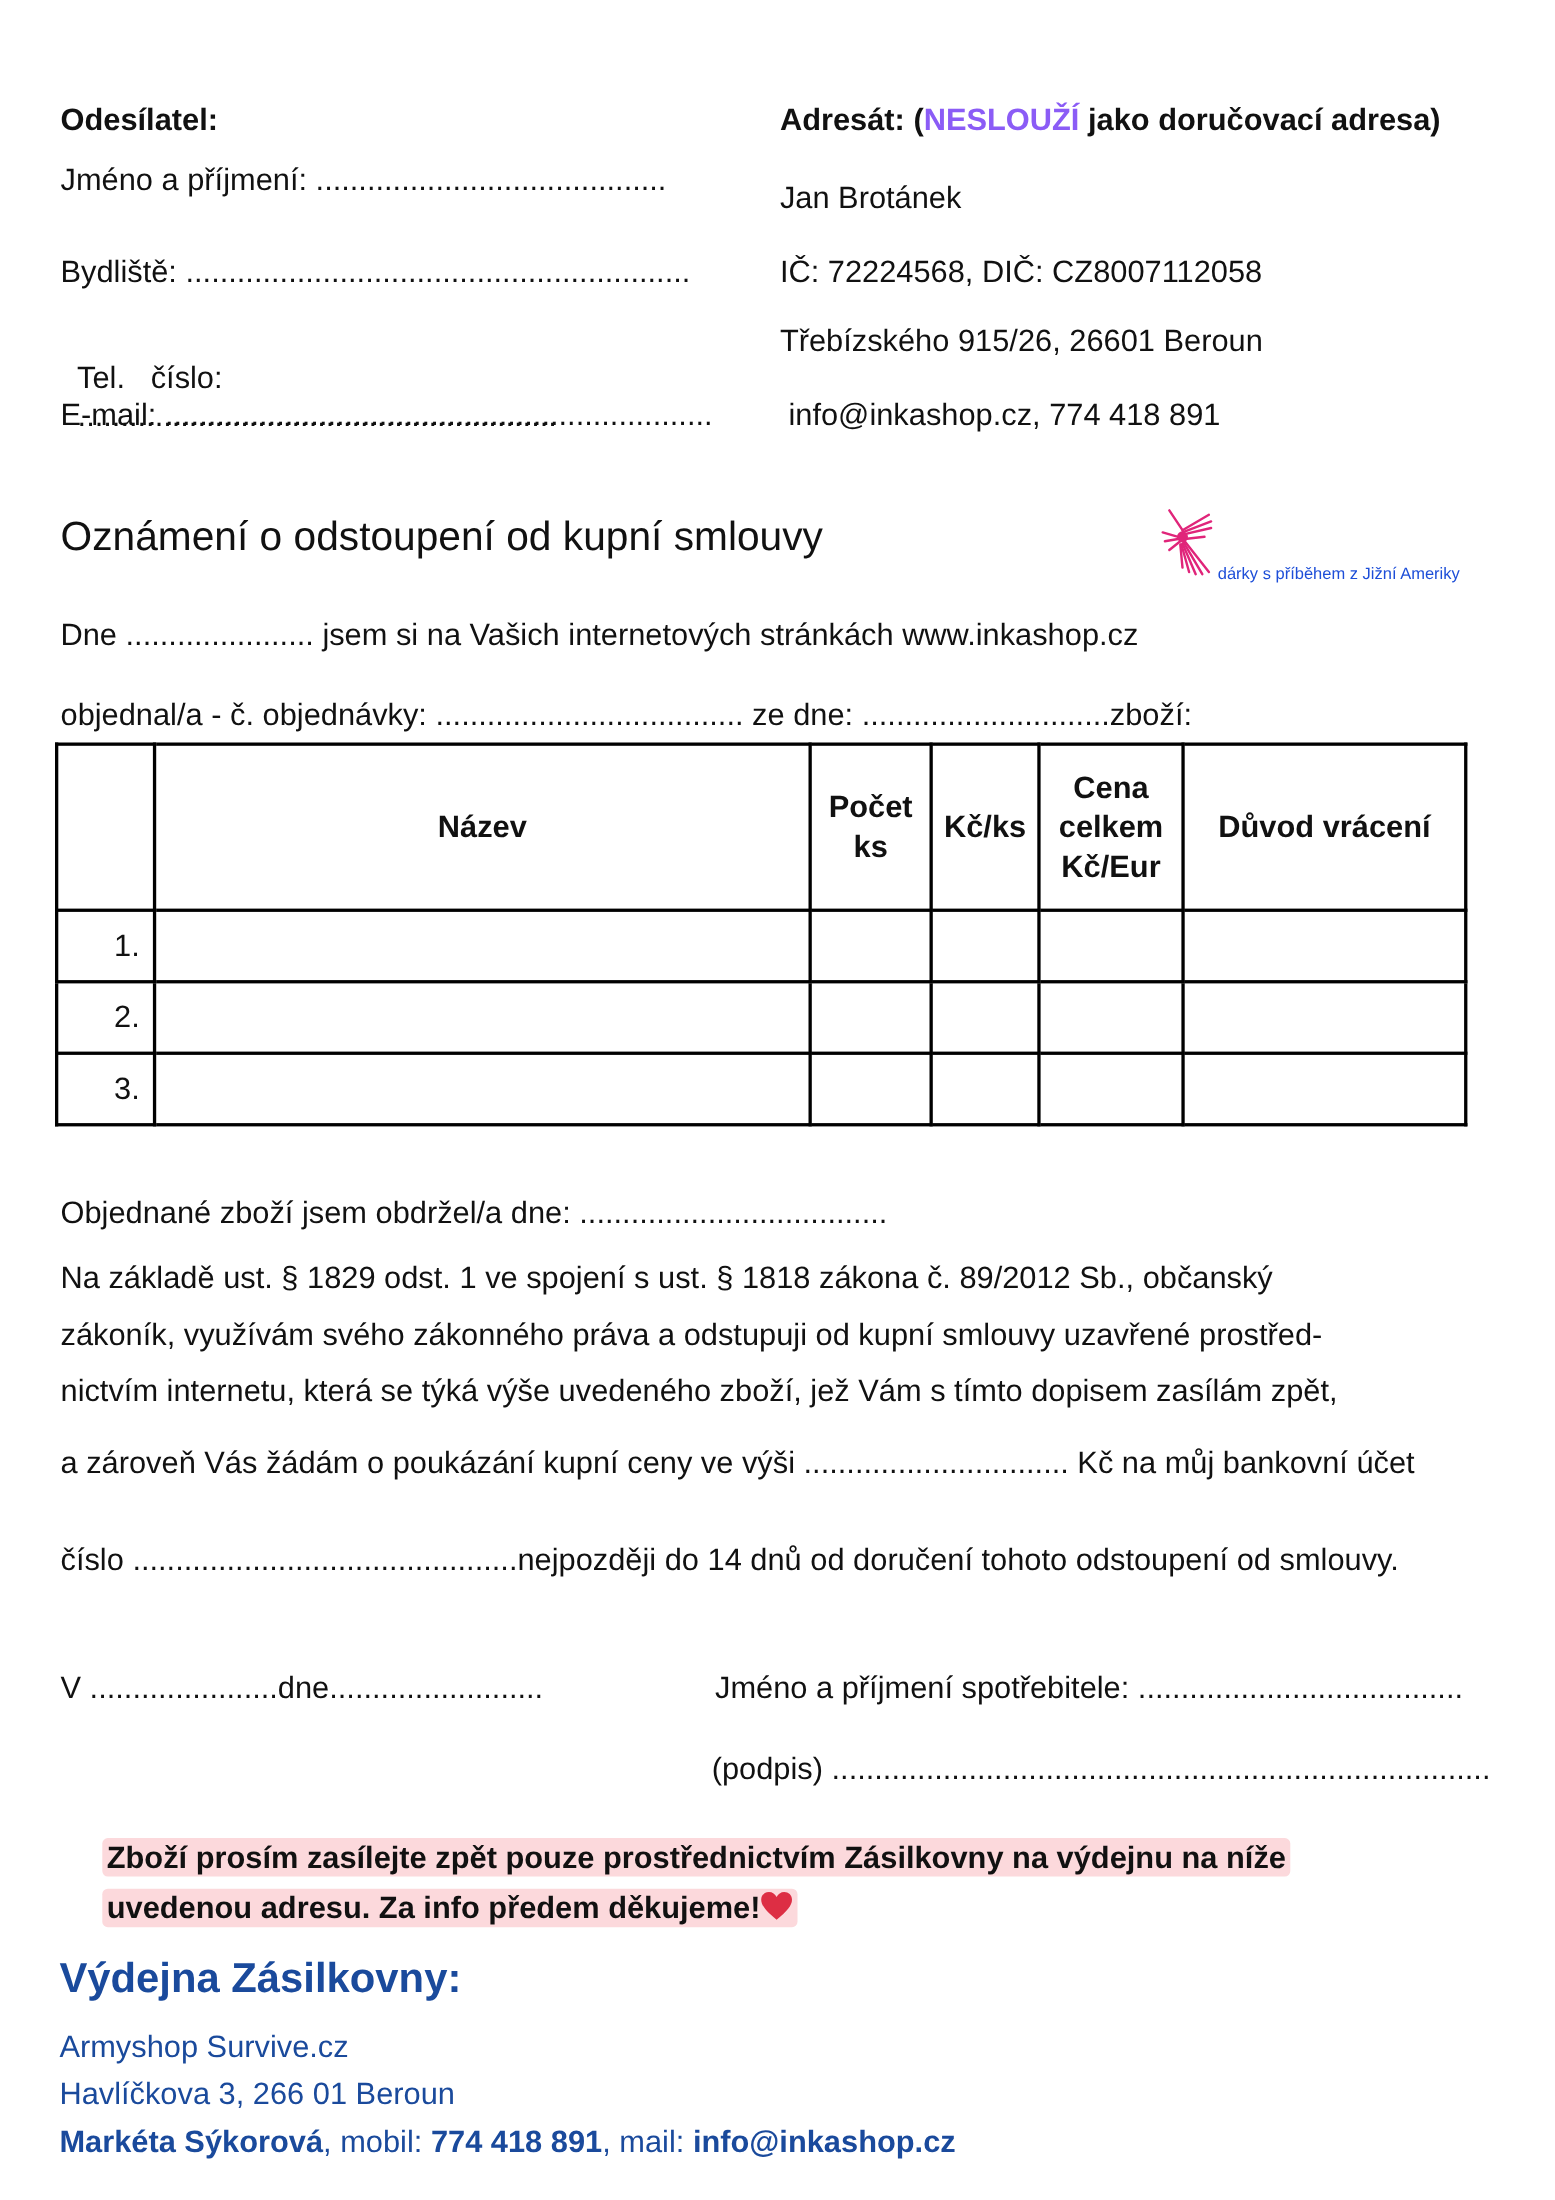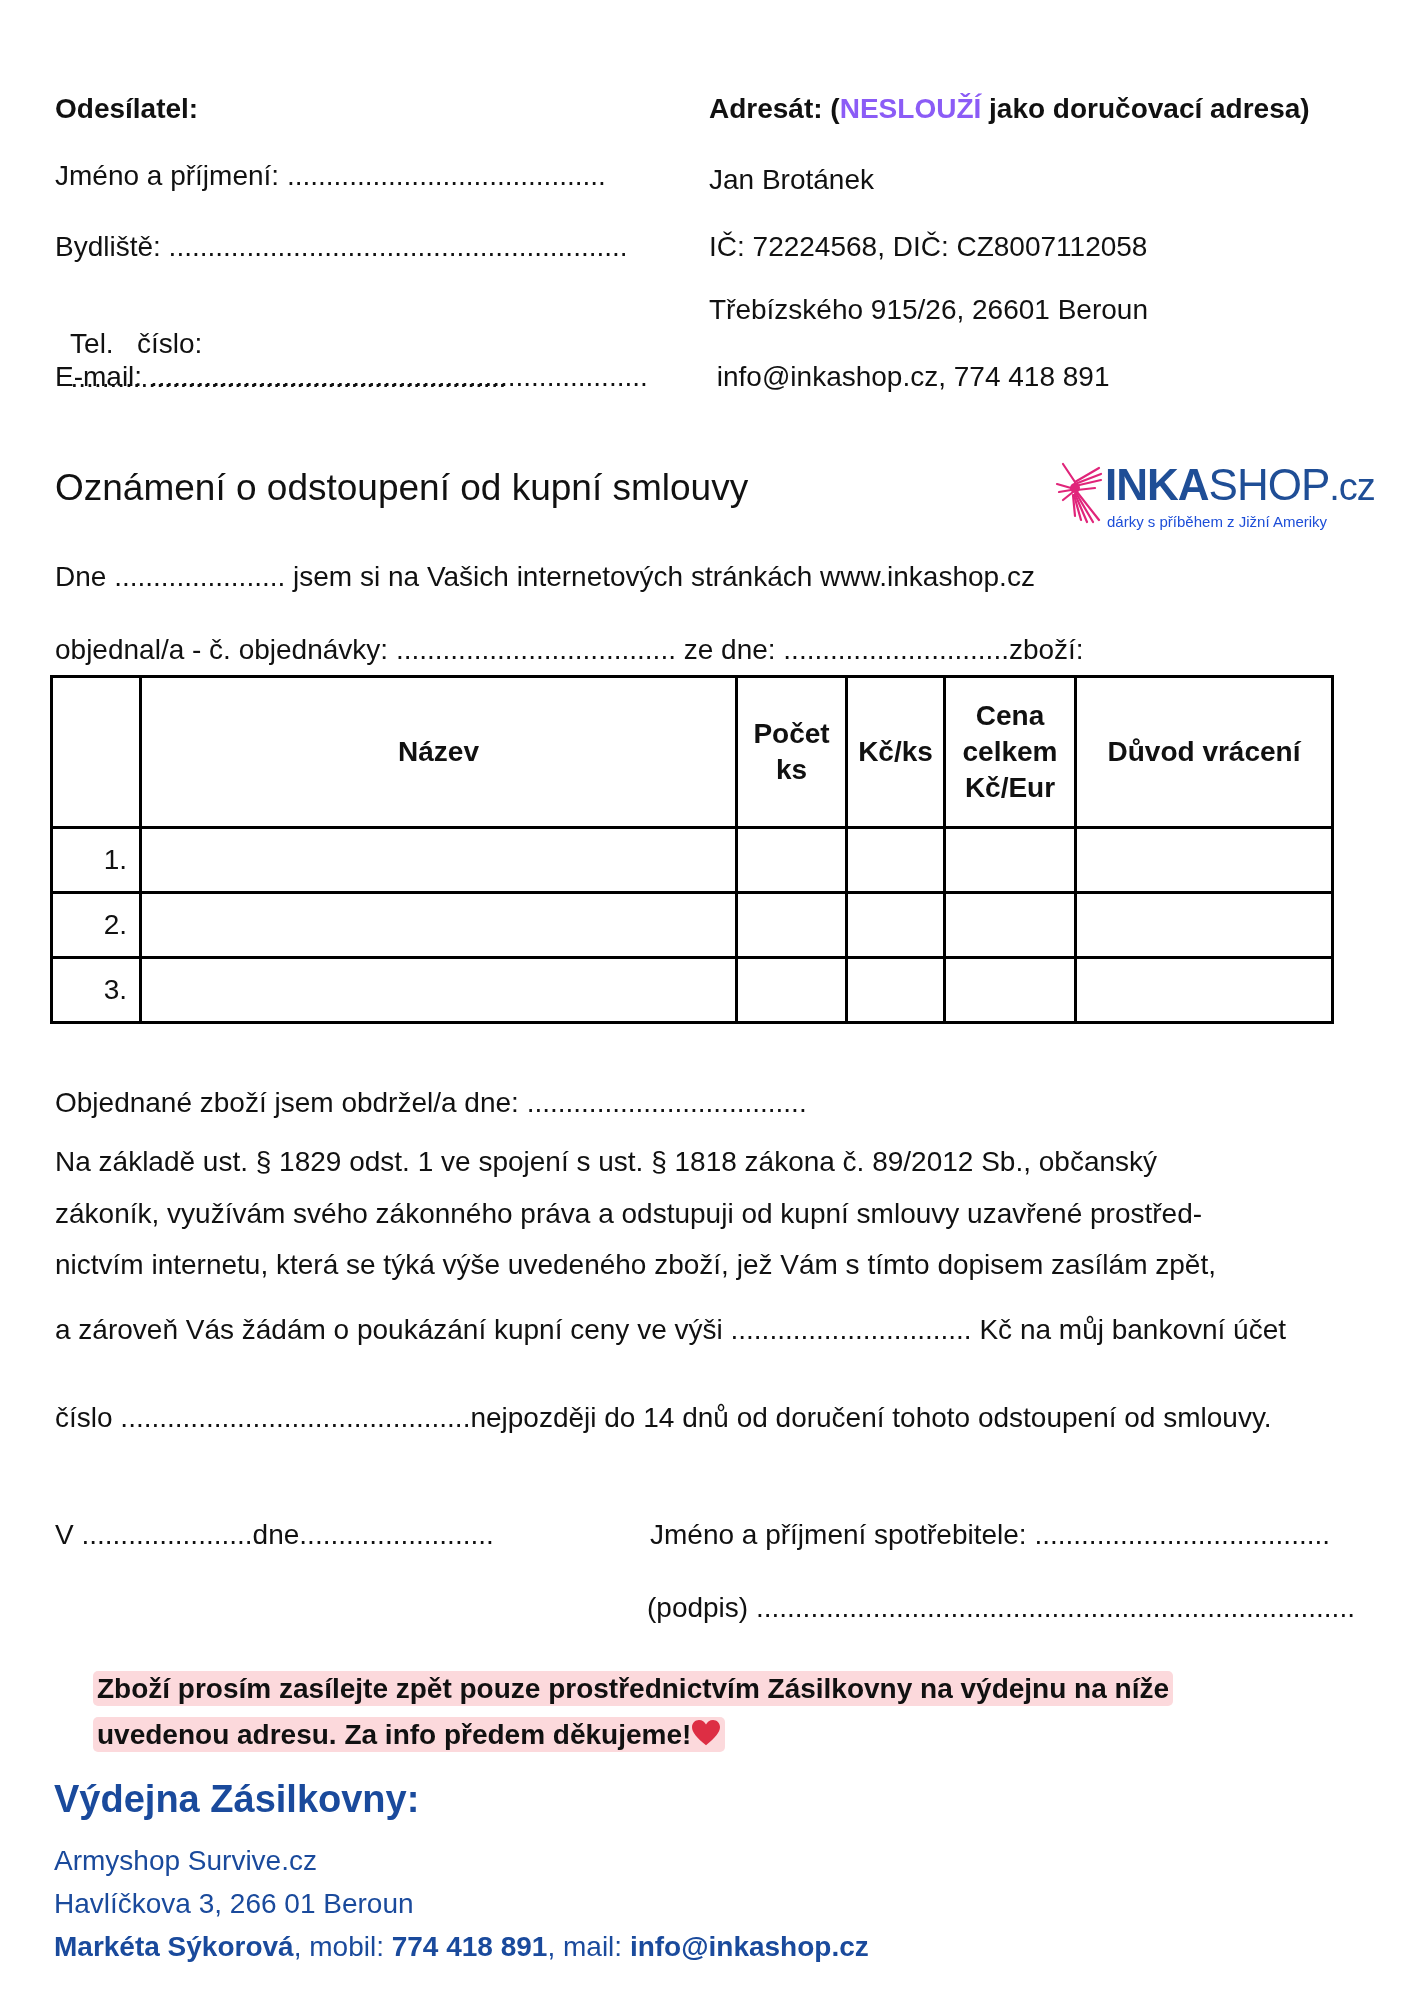--- a/index.html
+++ b/index.html
@@ -24,21 +24,21 @@
   table.items th { font-size:28px; font-weight:bold; line-height:36px; text-align:center; vertical-align:middle; }
   table.items td.num { font-size:28px; text-align:right; padding-right:12px; vertical-align:middle; }
   .hl { background:#fcd9dc; border-radius:5px; padding:2px 4px;margin-left:44px; }
   .blue { color:#1a4a9c; }
   .heart { display:inline-block; width:30px; height:28px; vertical-align:-3px; }
 </style>
 </head>
 <body>
 
 <div class="abs h-label" style="left:55px; top:92px;">Odesílatel:</div>
-<div class="abs t" style="left:55px; top:159px;text-align:right;">
+<div class="abs t" style="left:55px; top:147px;text-align:right;">
   <span>Jméno a příjmení:</span>
   <span>.........................................</span>
 </div>
 <div class="abs t" style="left:55px; top:230px;">
   <span>Bydliště:</span>
   <span>...........................................................</span>
 </div>
 <div class="abs t" style="left:55px; top:293px; white-space:pre;">
   <span>Tel.   číslo:</span>
   <span>........................................................</span>
@@ -68,21 +68,20 @@
       <line x1="20" y1="24" x2="46" y2="18"></line>
       <line x1="22" y1="28" x2="40" y2="26"></line>
       <line x1="22" y1="30" x2="44" y2="58"></line>
       <line x1="21" y1="31" x2="38" y2="60"></line>
       <line x1="20" y1="32" x2="32" y2="60"></line>
       <line x1="19" y1="33" x2="26" y2="58"></line>
       <line x1="18" y1="33" x2="20" y2="54"></line>
     </g>
     <circle cx="20" cy="26" r="5" fill="#e0257a"></circle>
   </svg>
-  <div class="logo-word"><span class="strong">INKA</span><span>SHOP</span><span class="cz">.cz</span></div>
   <div class="logo-sub">dárky s příběhem z Jižní Ameriky</div>
 </div>
 
 <div class="abs t" style="left:55px; top:560px;">Dne ...................... jsem si na Vašich internetových stránkách www.inkashop.cz</div>
 <div class="abs t" style="left:55px; top:633px;">objednal/a - č. objednávky: .................................... ze dne: .............................zboží:</div>
 
 <table class="items">
   <colgroup>
     <col style="width:89px">
       <col style="width:596px">

